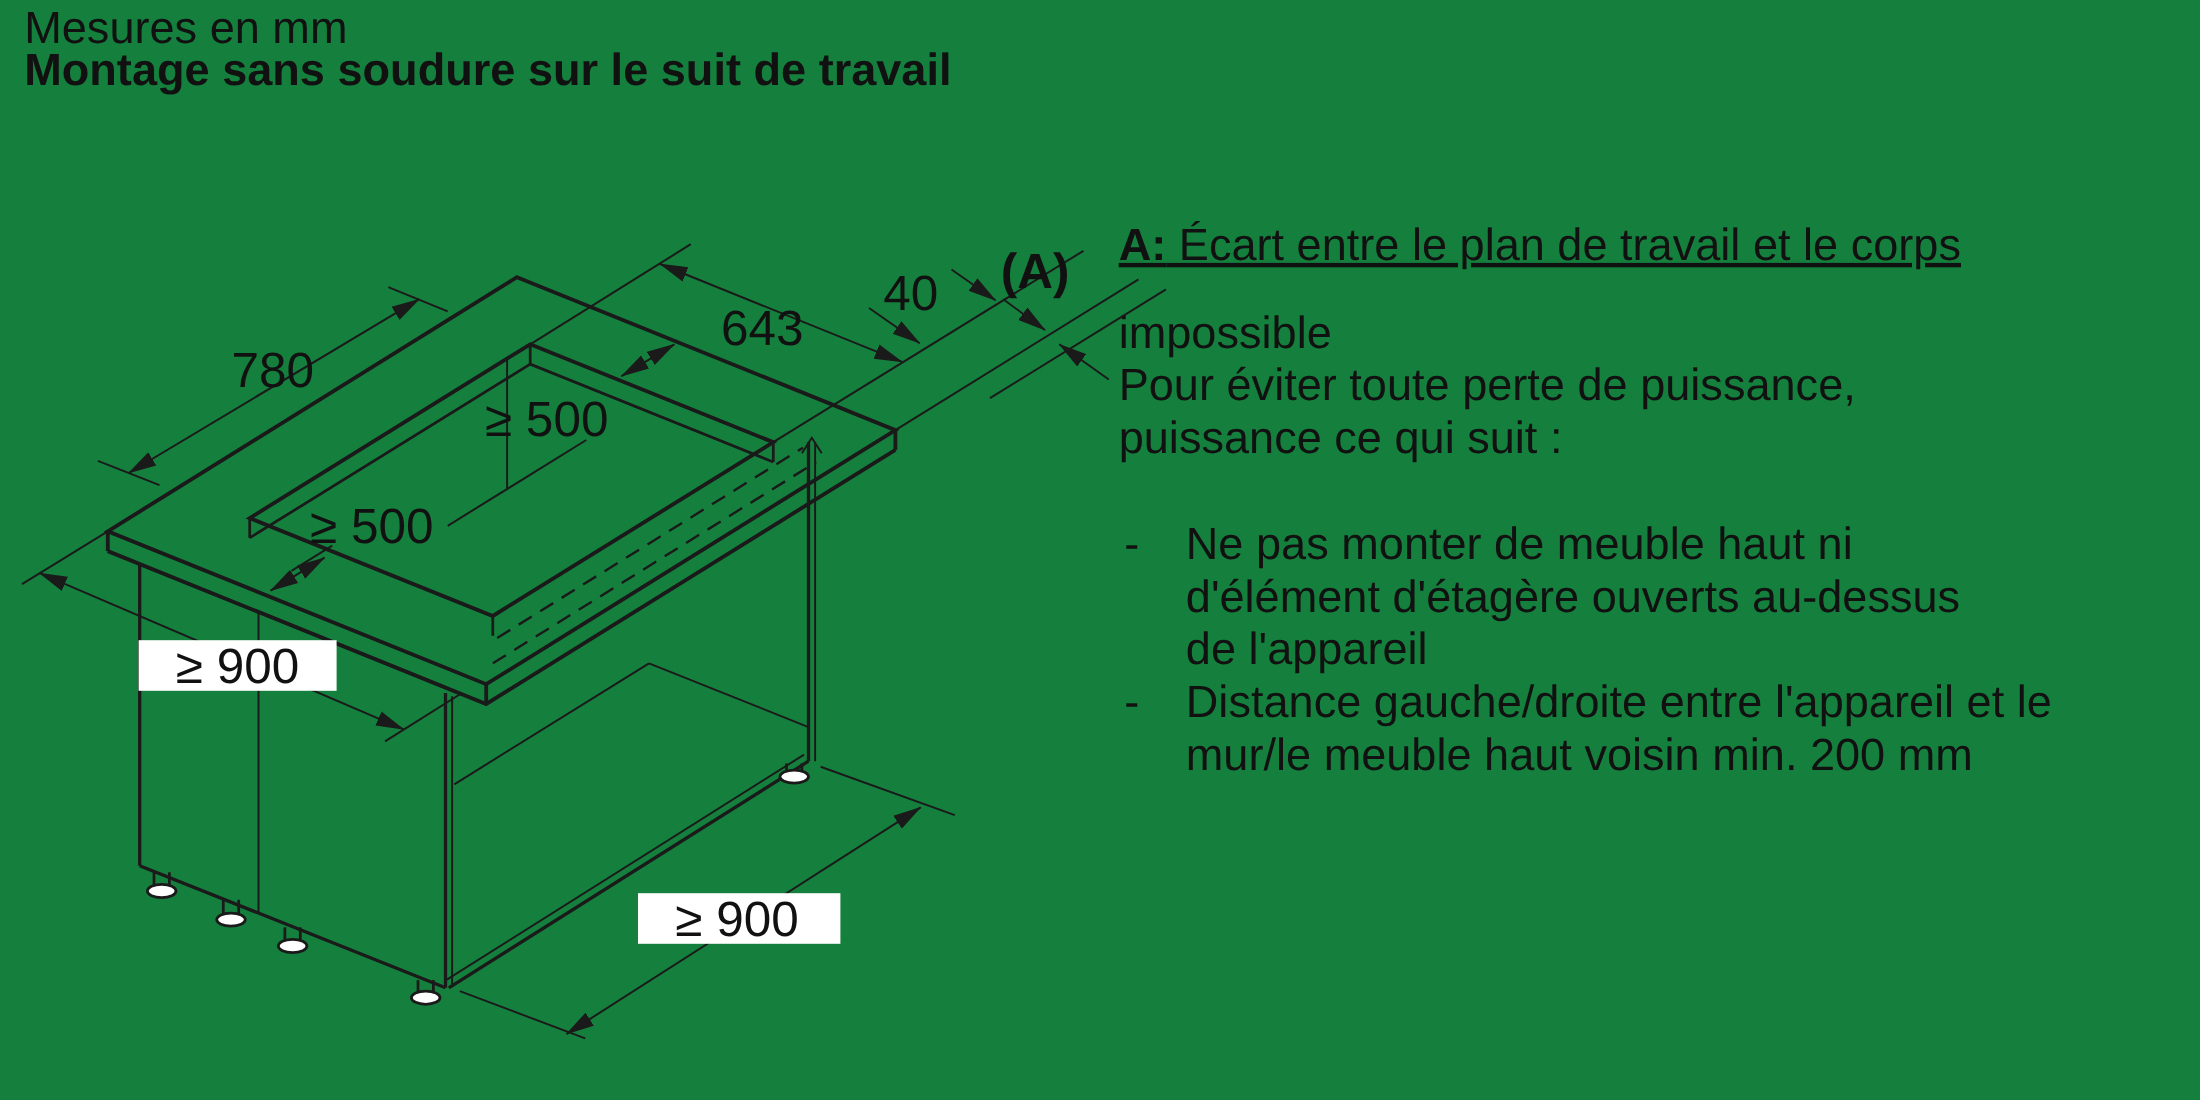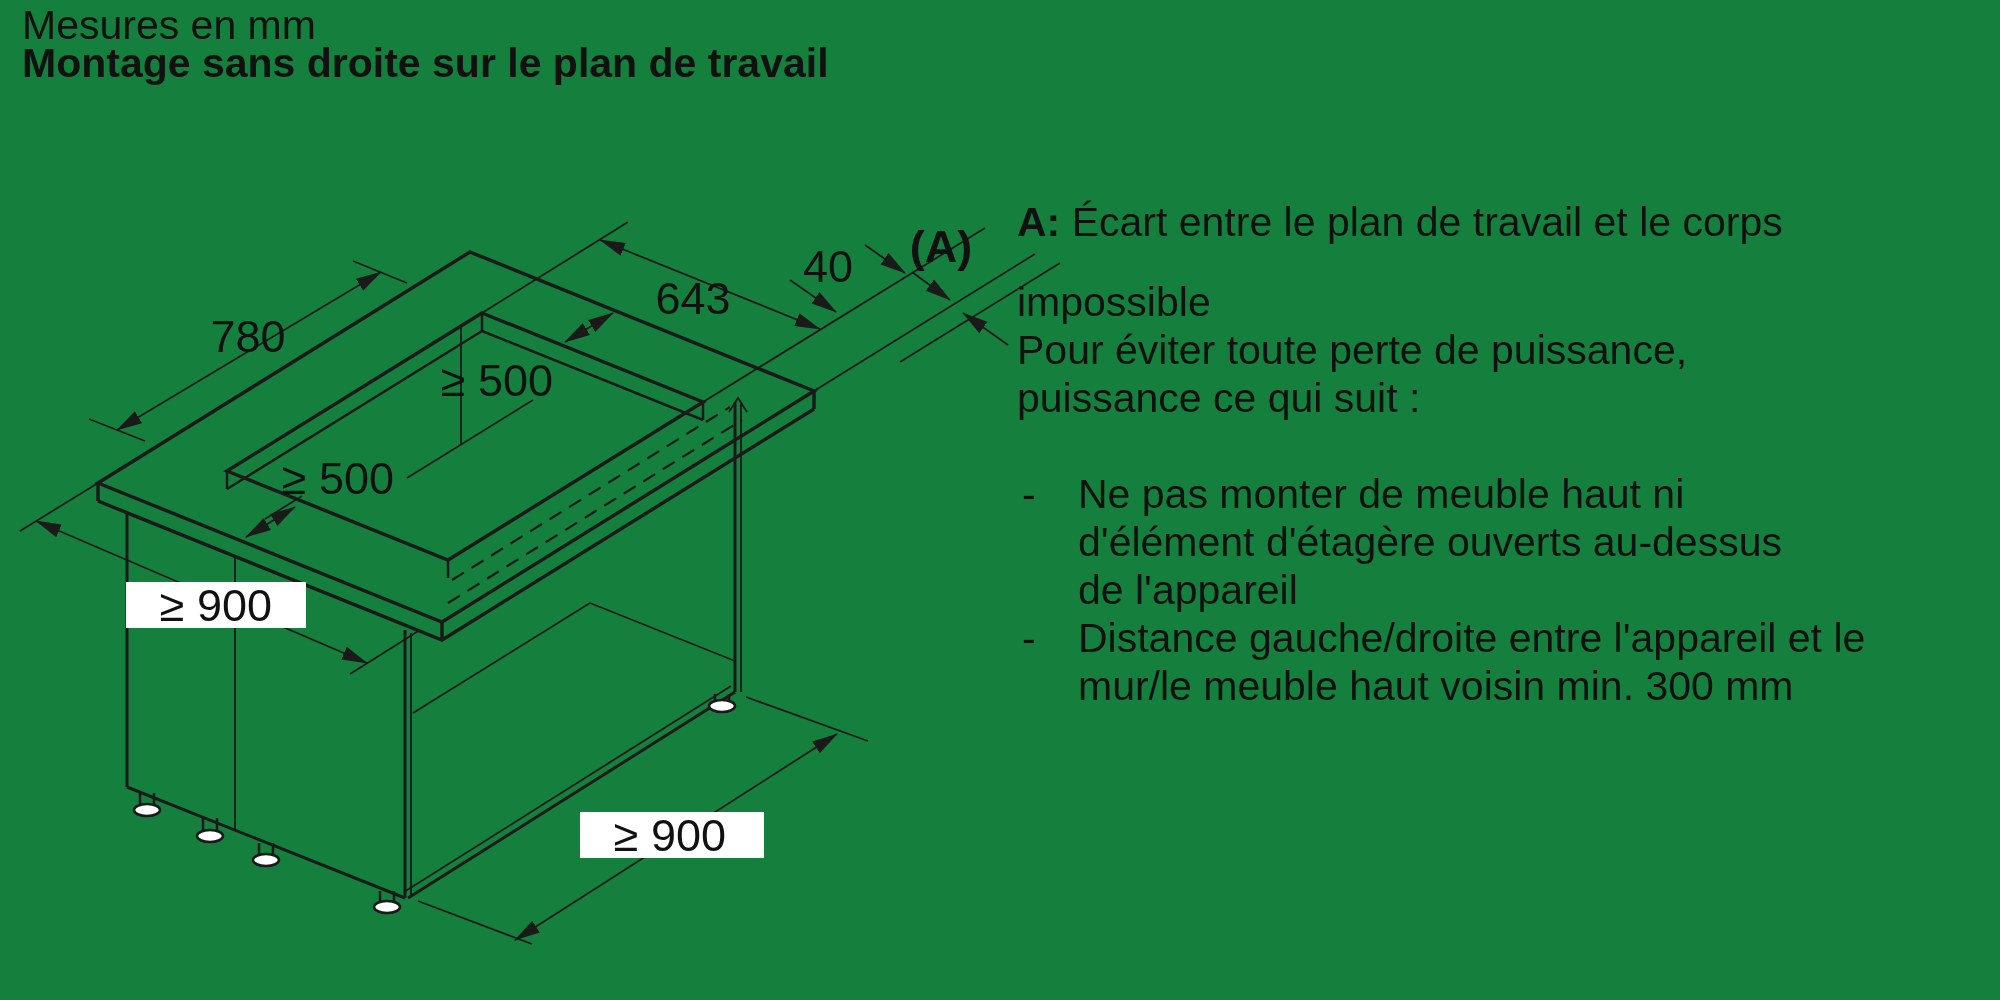--- a/index.html
+++ b/index.html
@@ -2,21 +2,21 @@
 <html><head>
 <meta charset="utf-8">
 <style>
   html,body{margin:0;padding:0;background:#ffffff;width:2000px;height:1000px;overflow:hidden;
     font-family:"Liberation Sans",sans-serif;color:#111;}
   .page{position:relative;width:2000px;height:1000px;background:#15803d;}
   .hdr{position:absolute;left:22px;top:6px;font-size:41px;line-height:38px;white-space:nowrap;}
   .hdr .h1{font-weight:400;}
   .hdr .h2,.hdr .h3{font-weight:700;}
   .rcol{position:absolute;left:1017px;top:198px;font-size:41px;line-height:48px;white-space:nowrap;}
-  .note{margin:0 0 32px 0;}
+  .note{margin:0 0 32px 0;text-decoration:underline;}
   .note .lbl{font-weight:700;}
   .para{margin:0;}
   .bullets{margin-top:48px;}
   .bullet{position:relative;padding-left:61px;}
   .bullet .dash{position:absolute;left:5px;top:0;}
   svg text{font-family:"Liberation Sans",sans-serif;font-size:45px;fill:#111;}
   svg text.bold{font-weight:700;}
   .ln{stroke:#1a1a1a;fill:none;}
   .w35{stroke-width:3.5;}
   .w30{stroke-width:3;}
@@ -25,39 +25,39 @@
   .dash-ln{stroke-width:2.2;stroke-dasharray:14 9;}
   .foot{fill:#fff;stroke:#1a1a1a;stroke-width:2.5;}
 </style>
 </head>
 <body>
 
 <div class="page">
 
   <div class="hdr">
     <div class="h1">Mesures en mm</div>
-    <div class="h3">Montage sans droite sur le plan de travail</div>
+    <div class="h3">Montage sans soudure sur le suit de travail</div>
   </div>
 
   <div class="rcol">
     <p class="note"><span class="lbl">A:</span><span> Écart entre le plan de travail et le corps</span></p>
     <p class="para">impossible</p>
     <p class="para">Pour éviter toute perte de puissance,</p>
     <p class="para">puissance ce qui suit :</p>
     <div class="bullets">
       <div class="bullet">
         <span class="dash">-</span>
         <div>Ne pas monter de meuble haut ni</div>
         <div>d'élément d'étagère ouverts au-dessus</div>
         <div>de l'appareil</div>
       </div>
       <div class="bullet">
         <span class="dash">-</span>
         <div>Distance gauche/droite entre l'appareil et le</div>
-        <div>mur/le meuble haut voisin min. 300 mm</div>
+        <div>mur/le meuble haut voisin min. 200 mm</div>
       </div>
     </div>
   </div>
 
   <svg width="2000" height="1000" viewBox="0 0 2000 1000" style="position:absolute;left:0;top:0;">
     <defs>
       <marker id="ah" markerWidth="26" markerHeight="16" refX="25" refY="8" orient="auto-start-reverse" markerUnits="userSpaceOnUse">
         <path d="M0,1 L26,8 L0,15 z" fill="#1a1a1a"></path>
       </marker>
     </defs>

